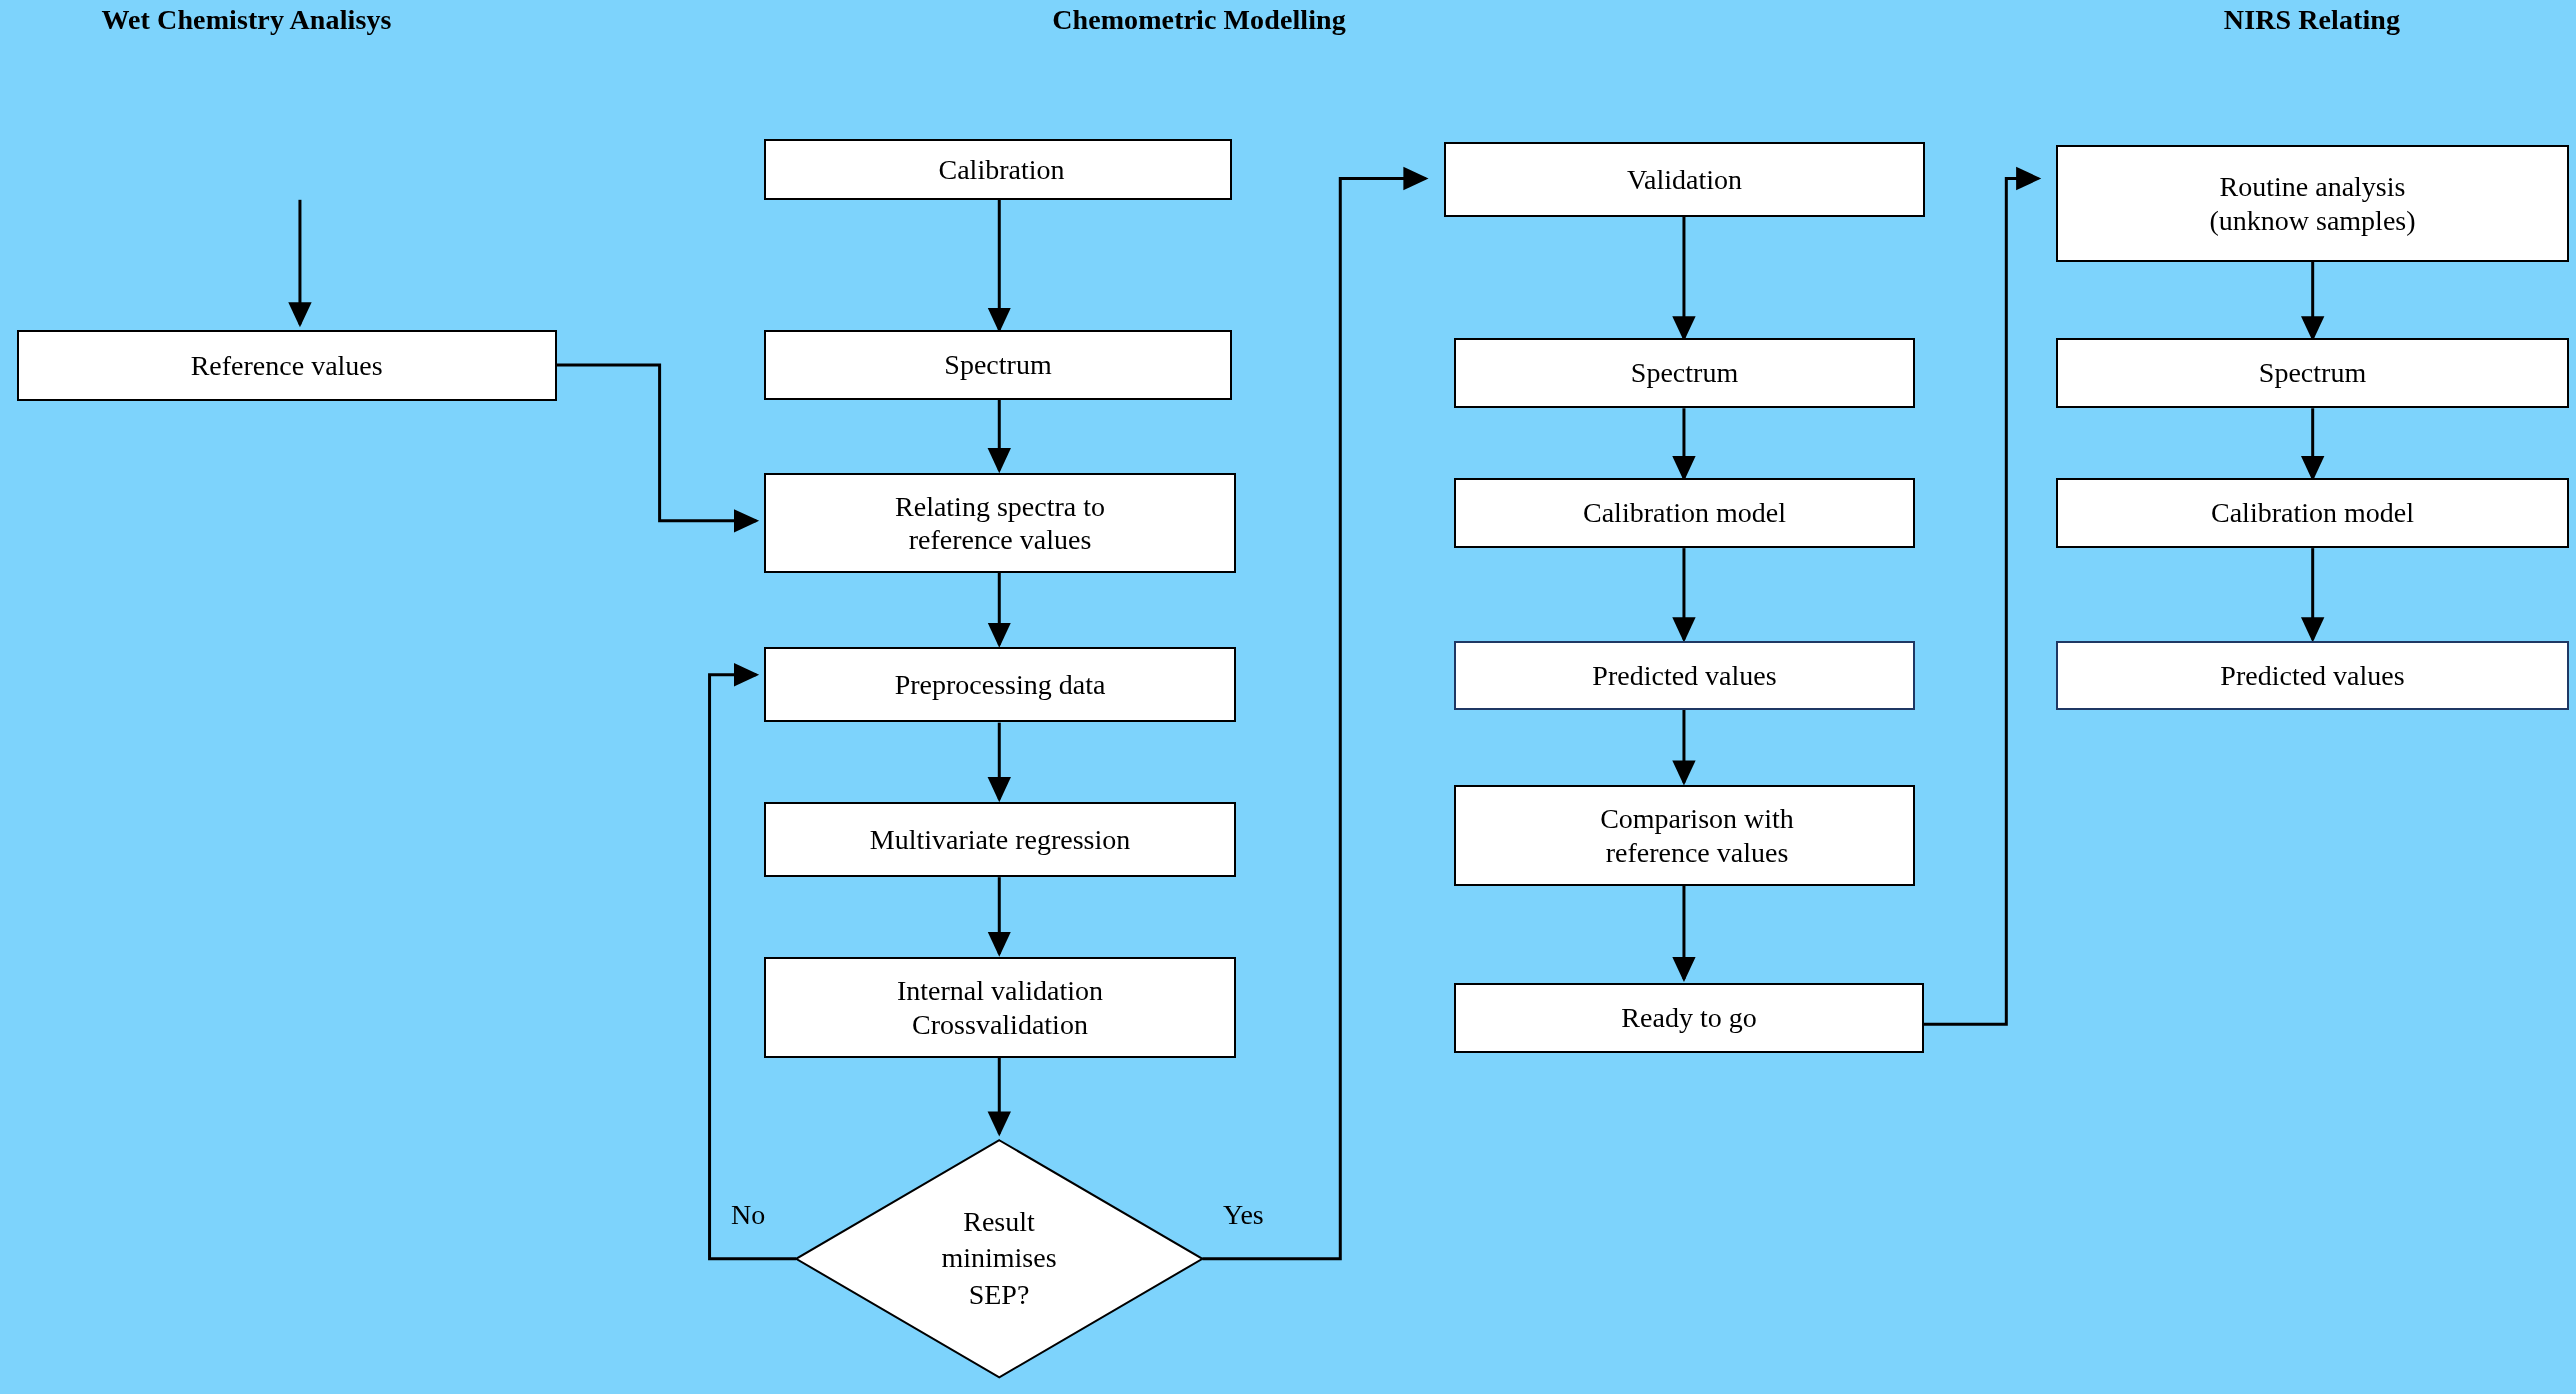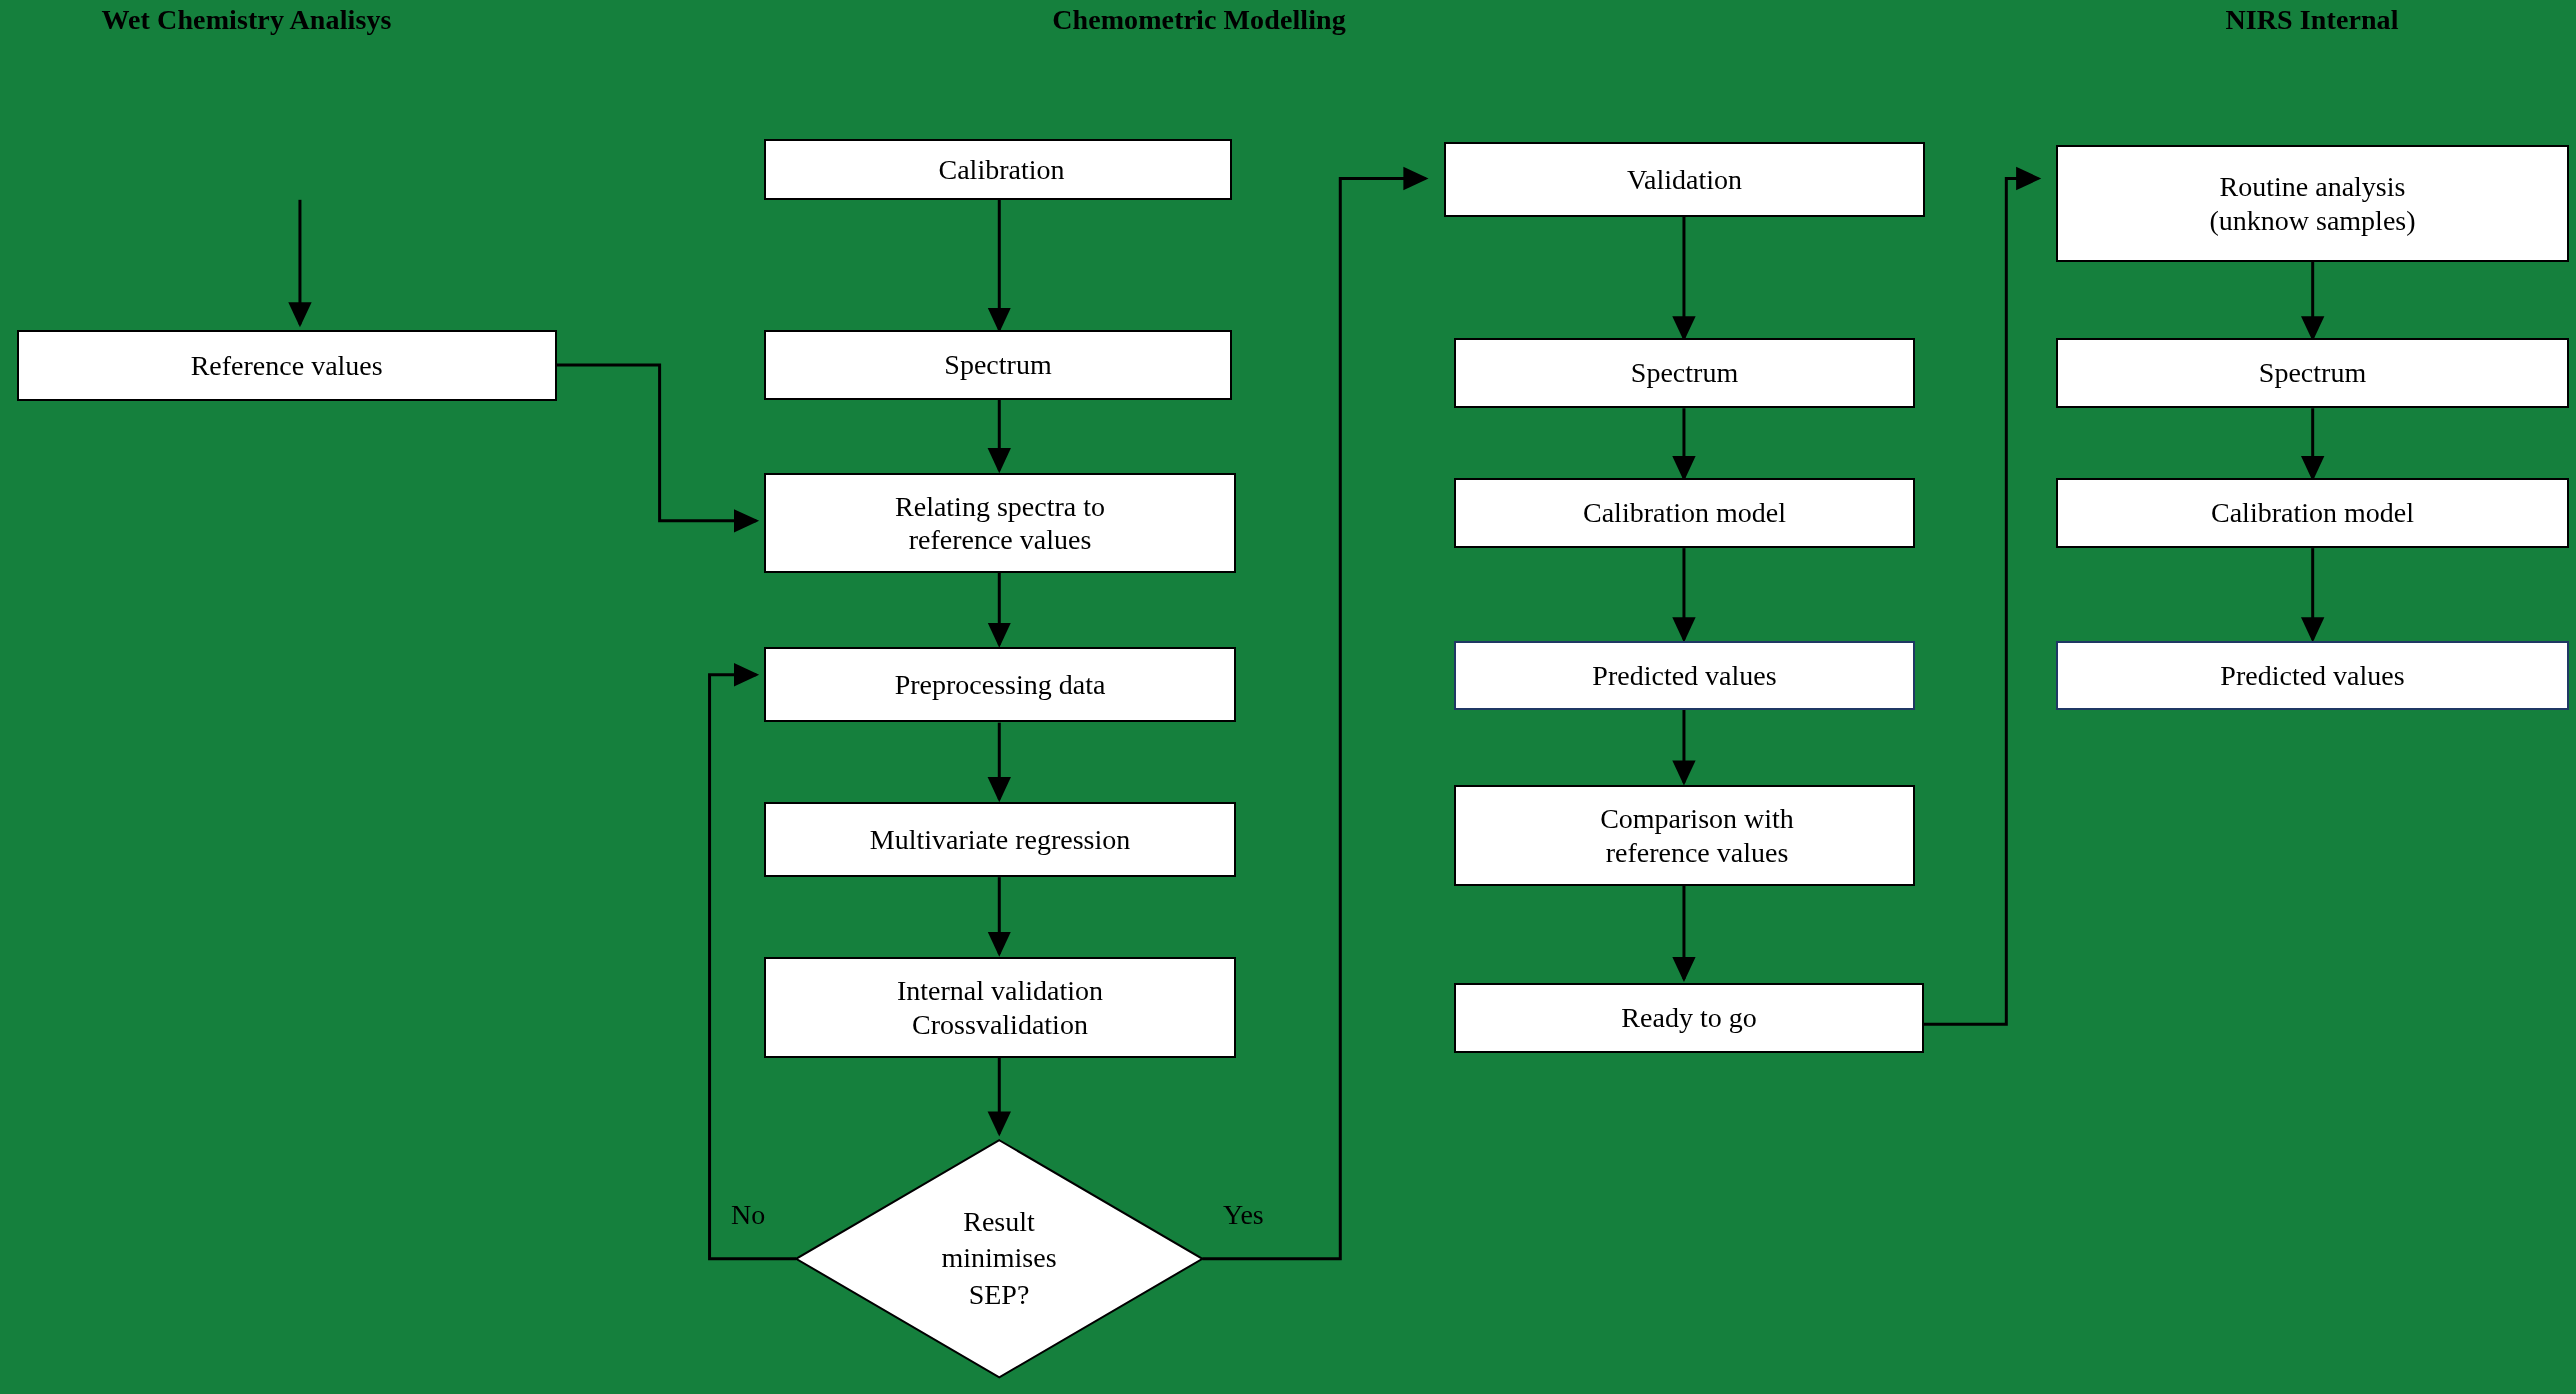--- a/index.html
+++ b/index.html
@@ -4,21 +4,21 @@
 <style>
   html, body {
     margin: 0;
     padding: 0;
     background: #ffffff;
   }
   #canvas {
     position: relative;
     width: 2576px;
     height: 1394px;
-    background: #15803d;
+    background: #7dd3fc;
     font-family: "Liberation Serif", "DejaVu Serif", serif;
     overflow: hidden;
   }
   .col-header {
     position: absolute;
     font-weight: bold;
     font-size: 28px;
     color: #000000;
     text-align: center;
     white-space: nowrap;
@@ -78,21 +78,21 @@
 </style>
 </head>
 <body>
 
 <div id="canvas">
 
   <div class="col-header" style="left:0px; top:4px; width:493px;">Wet Chemistry Analisys</div>
 
   <div class="col-header" style="left:846px; top:4px; width:706px;">Chemometric Modelling</div>
 
-  <div class="col-header" style="left:2092px; top:4px; width:440px;">NIRS Internal</div>
+  <div class="col-header" style="left:2092px; top:4px; width:440px;">NIRS Relating</div>
 
   <svg class="wires" viewBox="0 0 3867 2093">
     <defs>
       <marker id="arrowhead" markerWidth="9" markerHeight="9" refX="7.4" refY="4.5" orient="auto" markerUnits="strokeWidth">
         <path d="M0,0.6 L8.4,4.5 L0,8.4 z" fill="#000000"></path>
       </marker>
     </defs>
     <g stroke="#000000" stroke-width="4.5" fill="none">
 
       <line x1="450" y1="300" x2="450" y2="487" marker-end="url(#arrowhead)"></line>

